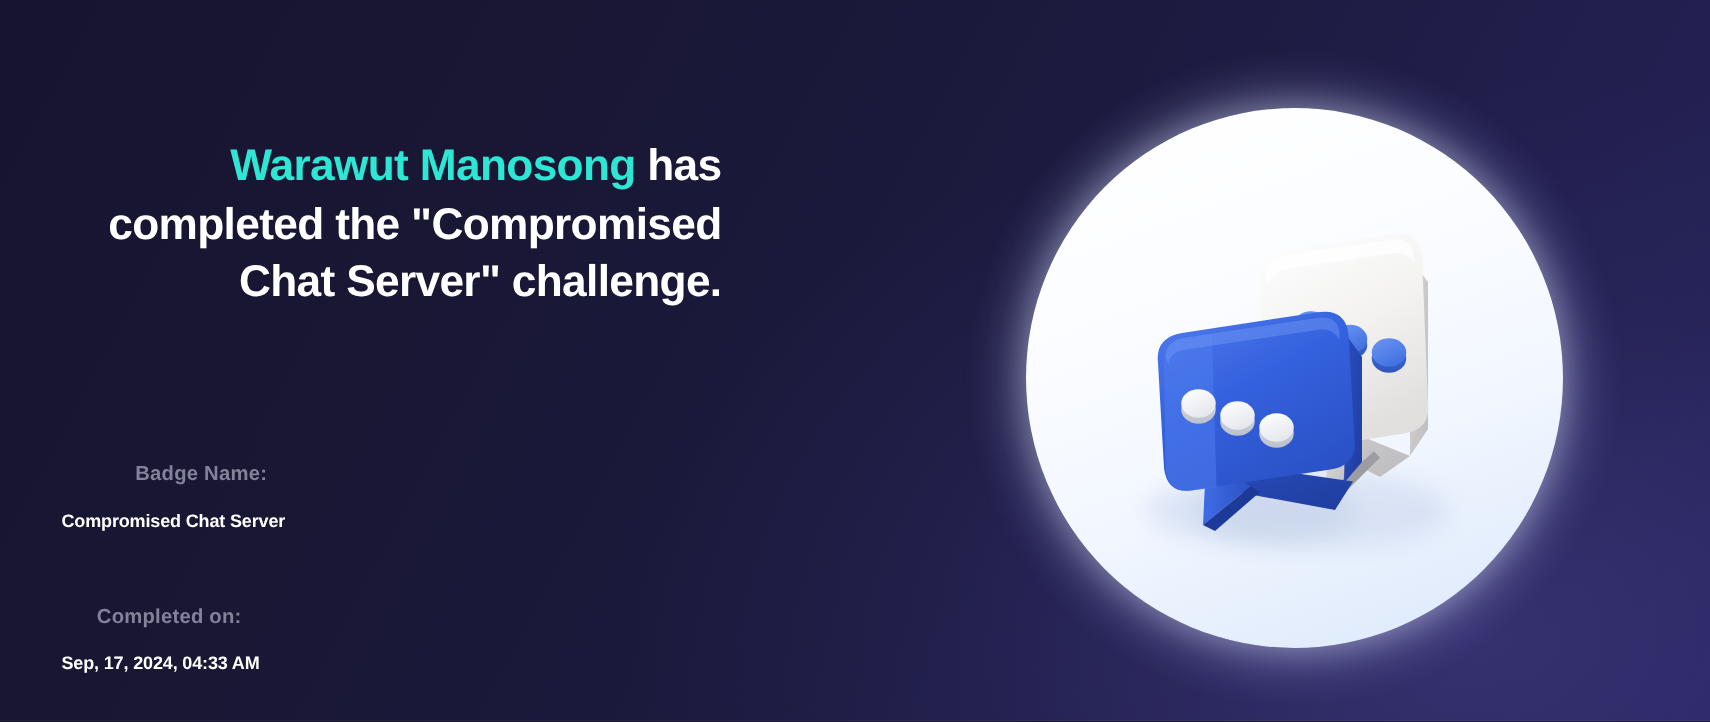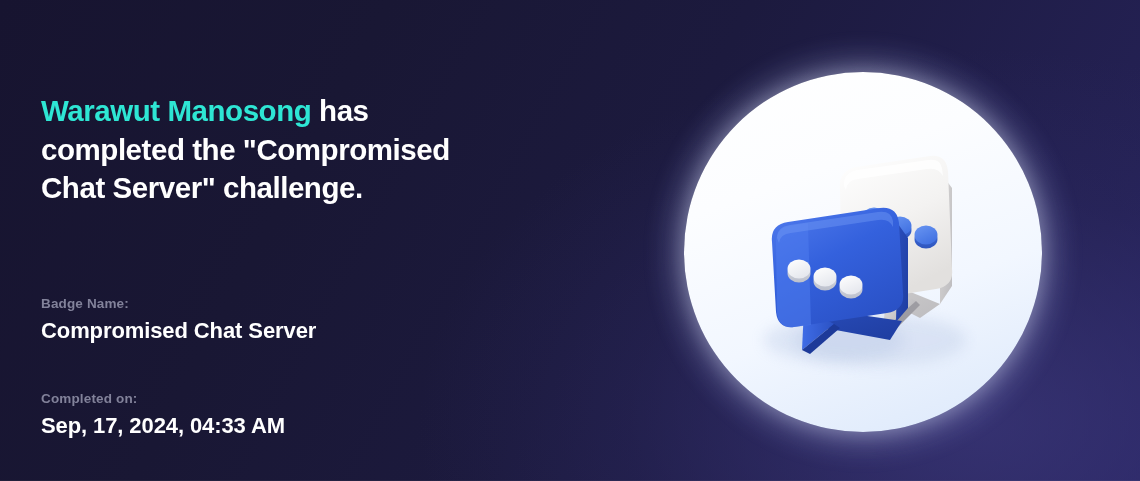--- a/index.html
+++ b/index.html
@@ -23,20 +23,21 @@
       linear-gradient(118deg, #171430 0%, #191734 28%, #1c1a3e 54%, #242154 88%, #282463 100%);
   }
 
   
   .content {
     position: absolute;
     left: 41px;
     top: 0;
     width: 440px;
     height: 481px;
+    text-align: right;
   }
 
   .headline {
     position: absolute;
     top: 92px;
     left: 0;
     width: 440px;
     margin: 0;
     font-size: 29.5px;
     font-weight: bold;
@@ -52,30 +53,30 @@
   }
 
   .meta-block {
     position: absolute;
     left: 0;
   }
   .meta-badge { top: 294px; }
   .meta-date  { top: 389px; }
 
   .meta-label {
-    margin: 0;
+    margin: 12px;
     font-size: 13.5px;
     font-weight: bold;
     letter-spacing: 0.15px;
     color: #82829a;
     line-height: 19px;
   }
   .meta-value {
     margin: 7px 0 0 0;
-    font-size: 22px;
+    font-size: 12px;
     font-weight: bold;
     letter-spacing: -0.1px;
     color: #ffffff;
     line-height: 21px;
   }
 
   
   .badge-wrap {
     position: absolute;
     left: 684px;

